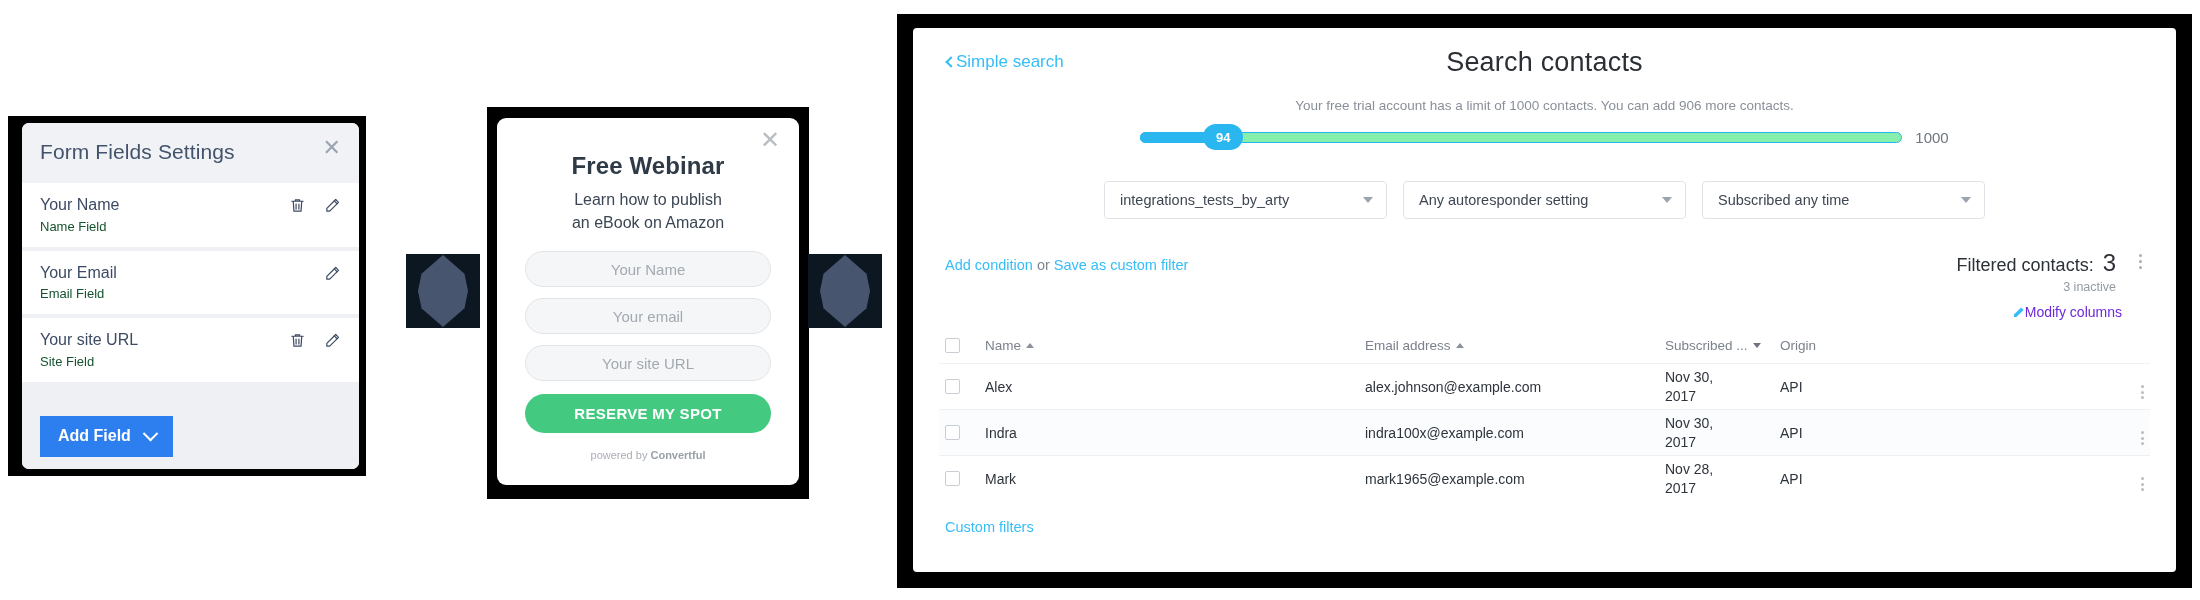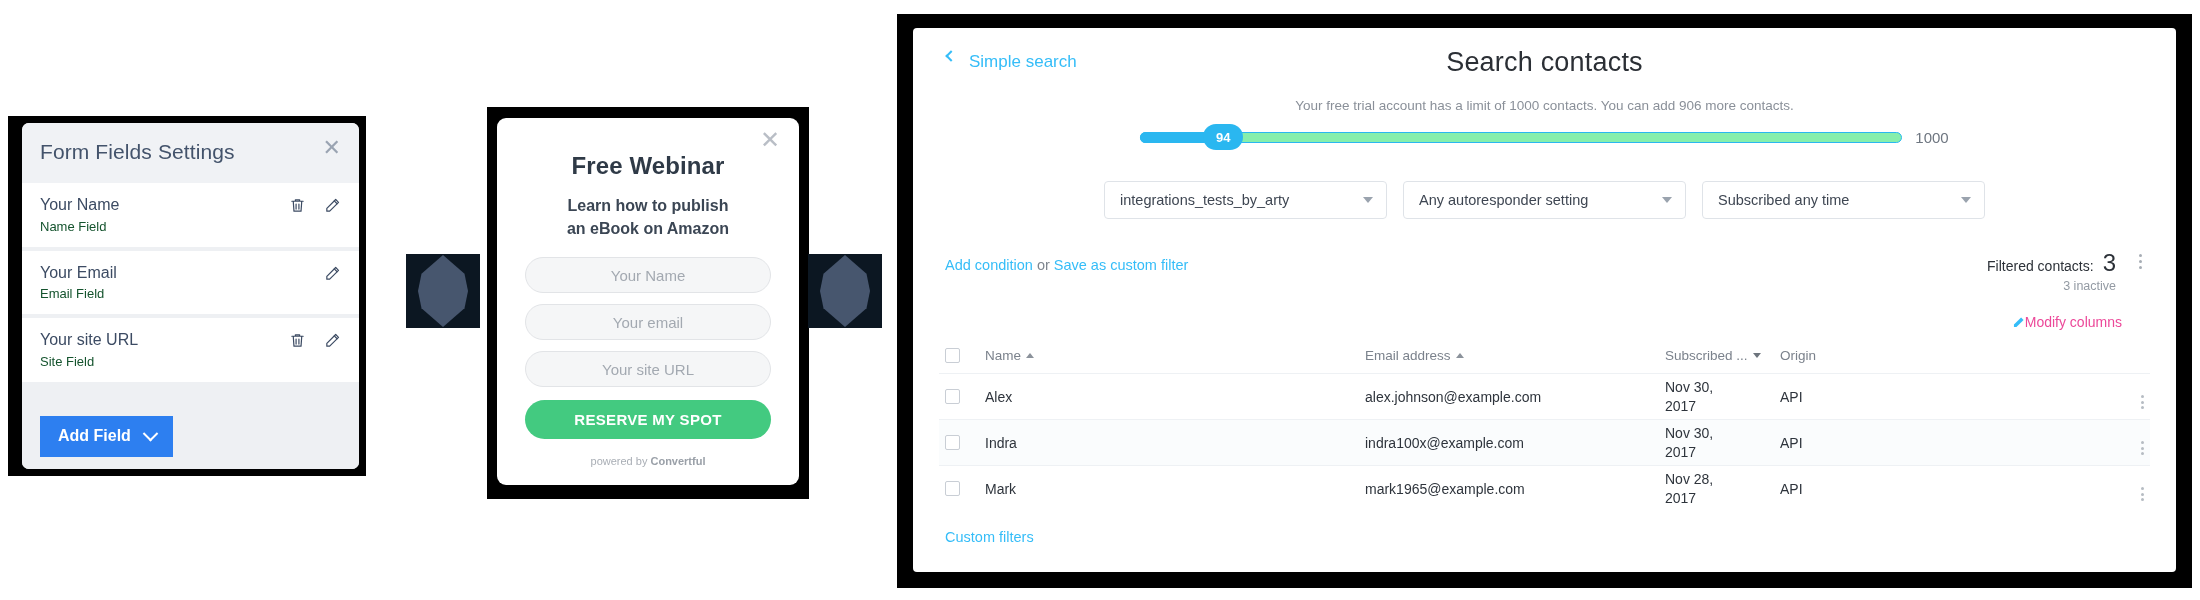--- a/index.html
+++ b/index.html
@@ -83,22 +83,22 @@
   .wb-card {
     width: 100%; height: 100%;
     background: #ffffff; border-radius: 9px;
     padding: 14px 28px 16px 28px;
     display: flex; flex-direction: column; align-items: center;
     position: relative;
   }
   .wb-close { position: absolute; right: 19px; top: 12px;
     color: #b9bec6; font-size: 24px; line-height: 20px; font-weight: 300; cursor: pointer; }
   .wb-title { font-size: 24px; font-weight: 700; color: #2f3a47; margin-top: 20px; letter-spacing:.1px;}
-  .wb-sub { font-size: 16px; font-weight: 700; color: #3b4654; text-align: center;
-    line-height: 1.42; margin-top: 15px; }
+  .wb-sub { font-size: 16px; font-weight: 400; color: #3b4654; text-align: center;
+    line-height: 1.42; margin-top: 9px; }
   .wb-input {
     width: 100%; height: 36px; margin-top: 11px;
     background: #f5f6f7; border: 1px solid #e2e4e7; border-radius: 19px;
     color: #a3a9b1; font-size: 15px;
     display: flex; align-items: center; justify-content: center;
     cursor: text;
   }
   .wb-input.first { margin-top: 17px; }
   .wb-cta {
     width: 100%; height: 39px; margin-top: 13px;
@@ -120,21 +120,21 @@
     width: 100%; height: 100%;
     background: #ffffff; border-radius: 4px;
     padding: 18px 26px 0 26px;
     position: relative; overflow: hidden;
     display: flex; flex-direction: column;
   }
   .sc-topbar { position: relative; height: 40px; flex: 0 0 auto; }
   .sc-back {
     position: absolute; left: 8px; top: 6px;
     color: #35bdf8; font-size: 17px; cursor: pointer;
-    display: flex; gap: 14px;
+    display: flex; align-items: center; gap: 1px;
   }
   .chev-left { display: inline-block; width: 8px; height: 8px;
     border-left: 2px solid #35bdf8; border-bottom: 2px solid #35bdf8;
     transform: rotate(45deg); }
   .sc-title {
     text-align: center; font-size: 27px; color: #2b2f35; font-weight: 400;
     letter-spacing: .2px; padding-top: 1px;
   }
   .sc-trial {
     text-align: center; font-size: 13.5px; color: #8a9099; margin-top: 12px;
@@ -179,30 +179,30 @@
 
   .cond-row {
     display: flex; align-items: flex-start; justify-content: space-between;
     margin-top: 32px; padding: 0 6px; flex: 0 0 auto;
   }
   .cond-left { font-size: 14.5px; padding-top: 6px; }
   .cond-left a { color: #35bdf8; text-decoration: none; cursor: pointer; }
   .cond-left span.or { color: #7f868f; margin: 0 4px; }
   .cond-right { text-align: right; position: relative; padding-right: 28px; }
   .filtered-line { display: flex; align-items: baseline; justify-content: flex-end; gap: 9px; }
-  .filtered-label { font-size: 14px; color: #2c3138; }
+  .filtered-label { font-size: 18px; color: #2c3138; }
   .filtered-count { font-size: 24px; color: #2c3138; line-height: 1; }
   .inactive-label { font-size: 12.5px; color: #939aa3; margin-top: 4px; }
   .kebab {
     position: absolute; right: 2px; top: 3px;
     display: flex; flex-direction: column; gap: 3px; cursor: pointer;
   }
   .kebab i { width: 3px; height: 3px; background: #a7adb5; border-radius: 50%; display: block; }
   .modify-cols {
-    margin-top: 21px; color: #ec4899; font-size: 14px;
+    margin-top: 10px; color: #6d28d9; font-size: 14px;
     display: flex; align-items: center; justify-content: flex-end; gap: 0;
     cursor: pointer; padding-right: 28px;
   }
 
   .ct-table { margin-top: 16px; flex: 0 0 auto; }
   .ct-head, .ct-row { display: flex; align-items: center; }
   .ct-head { padding: 0 6px 9px 6px; }
   .ct-row { padding: 0 6px; min-height: 46px; border-top: 1px solid #eef1f4; }
   .ct-row:nth-child(odd) { background: #fafcfd; }
   .c-check { width: 40px; flex: 0 0 40px; }

